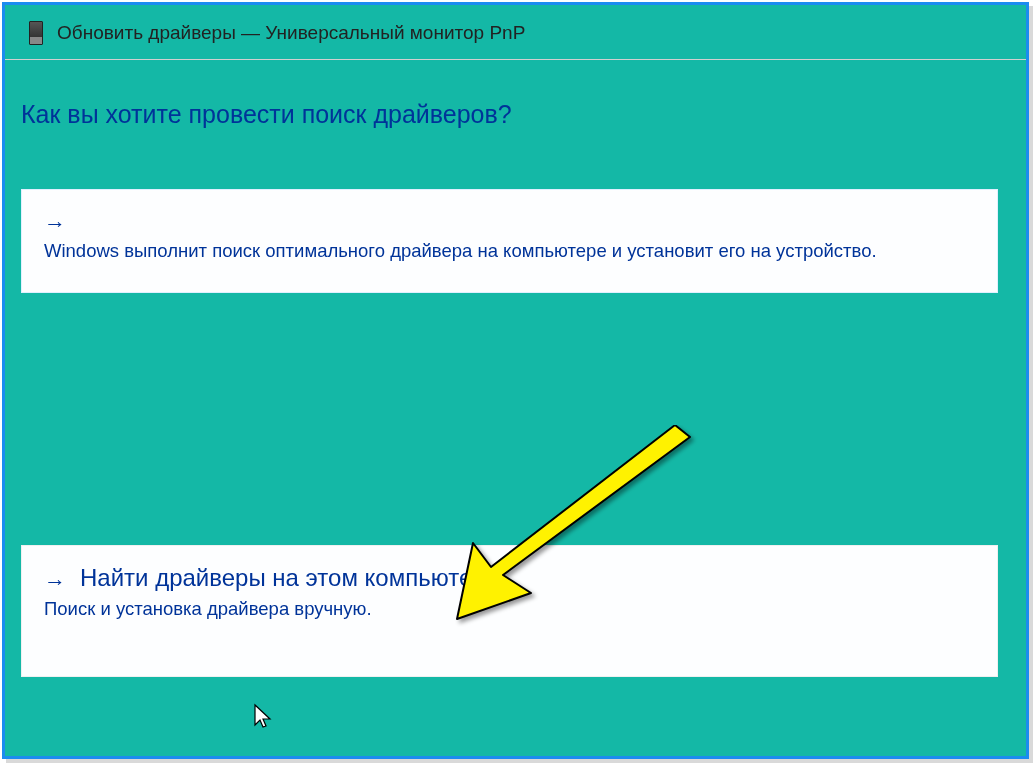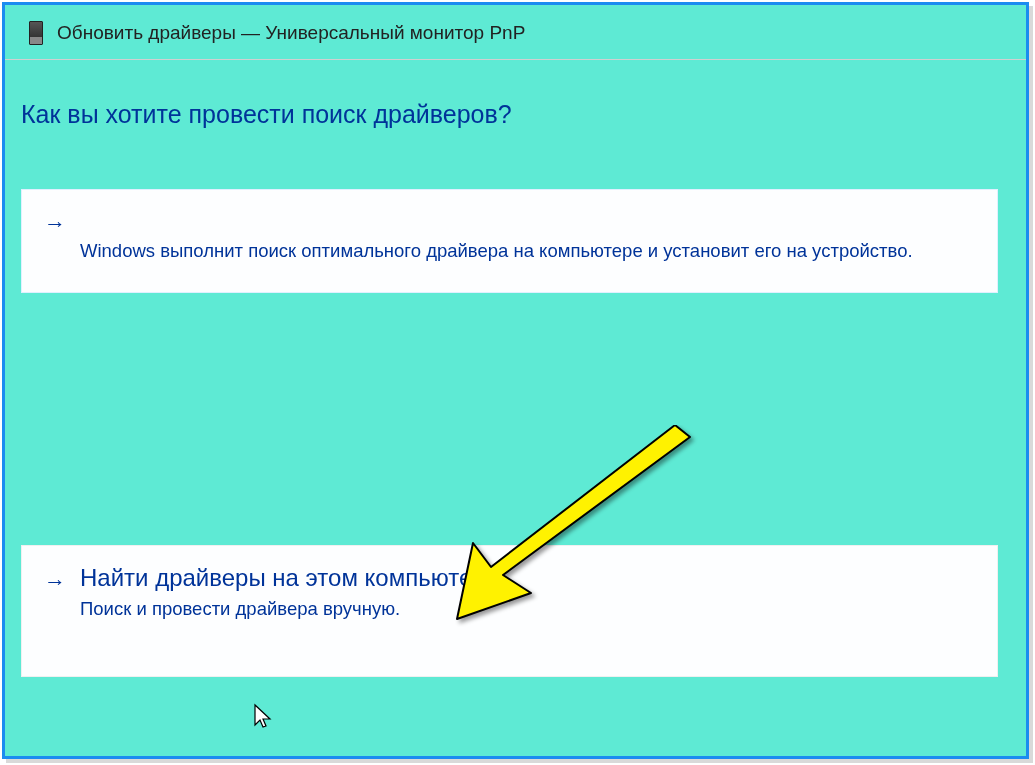--- a/index.html
+++ b/index.html
@@ -14,21 +14,21 @@
       height: 765px;
       position: relative;
     }
     .outer-frame {
       position: absolute;
       top: 2px;
       left: 2px;
       right: 6px;
       bottom: 6px;
       border: 3px solid #1b8cf0;
-      background: #5eead4;
+      background: #14b8a6;
       box-shadow: 4px 4px 0px rgba(0,0,0,0.15);
     }
     .header {
       display: flex;
       align-items: center;
       padding: 16px 24px 14px 24px;
       border-bottom: 1px solid #d0d0d0;
     }
     .device-icon {
       width: 14px;
@@ -72,21 +72,20 @@
       margin-right: 14px;
       font-weight: normal;
     }
     .option-title {
       font-size: 24px;
       color: #003399;
     }
     .option-desc {
       font-size: 18.5px;
       color: #003399;
-      margin-left: 36px;
       margin-top: 6px;
     }
     .annotation-arrow {
       position: absolute;
       top: 420px;
       left: 430px;
       pointer-events: none;
     }
     .cursor {
       position: absolute;
@@ -113,21 +112,21 @@
         <span class="arrow-symbol">→</span>
       </div>
       <div class="option-desc">Windows выполнит поиск оптимального драйвера на компьютере и установит его на устройство.</div>
     </div>
 
     <div class="option-card second">
       <div class="option-header">
         <span class="arrow-symbol">→</span>
         <span class="option-title">Найти драйверы на этом компьютере</span>
       </div>
-      <div class="option-desc">Поиск и провести драйвера вручную.</div>
+      <div class="option-desc">Поиск и установка драйвера вручную.</div>
     </div>
   </div>
 
   <svg class="annotation-arrow" width="280" height="210" viewBox="0 0 280 210">
     <defs>
       <filter id="shadow" x="-20%" y="-20%" width="140%" height="140%">
         <feDropShadow dx="3" dy="3" stdDeviation="2" flood-color="rgba(0,0,0,0.4)"></feDropShadow>
       </filter>
     </defs>
     <g filter="url(#shadow)">

